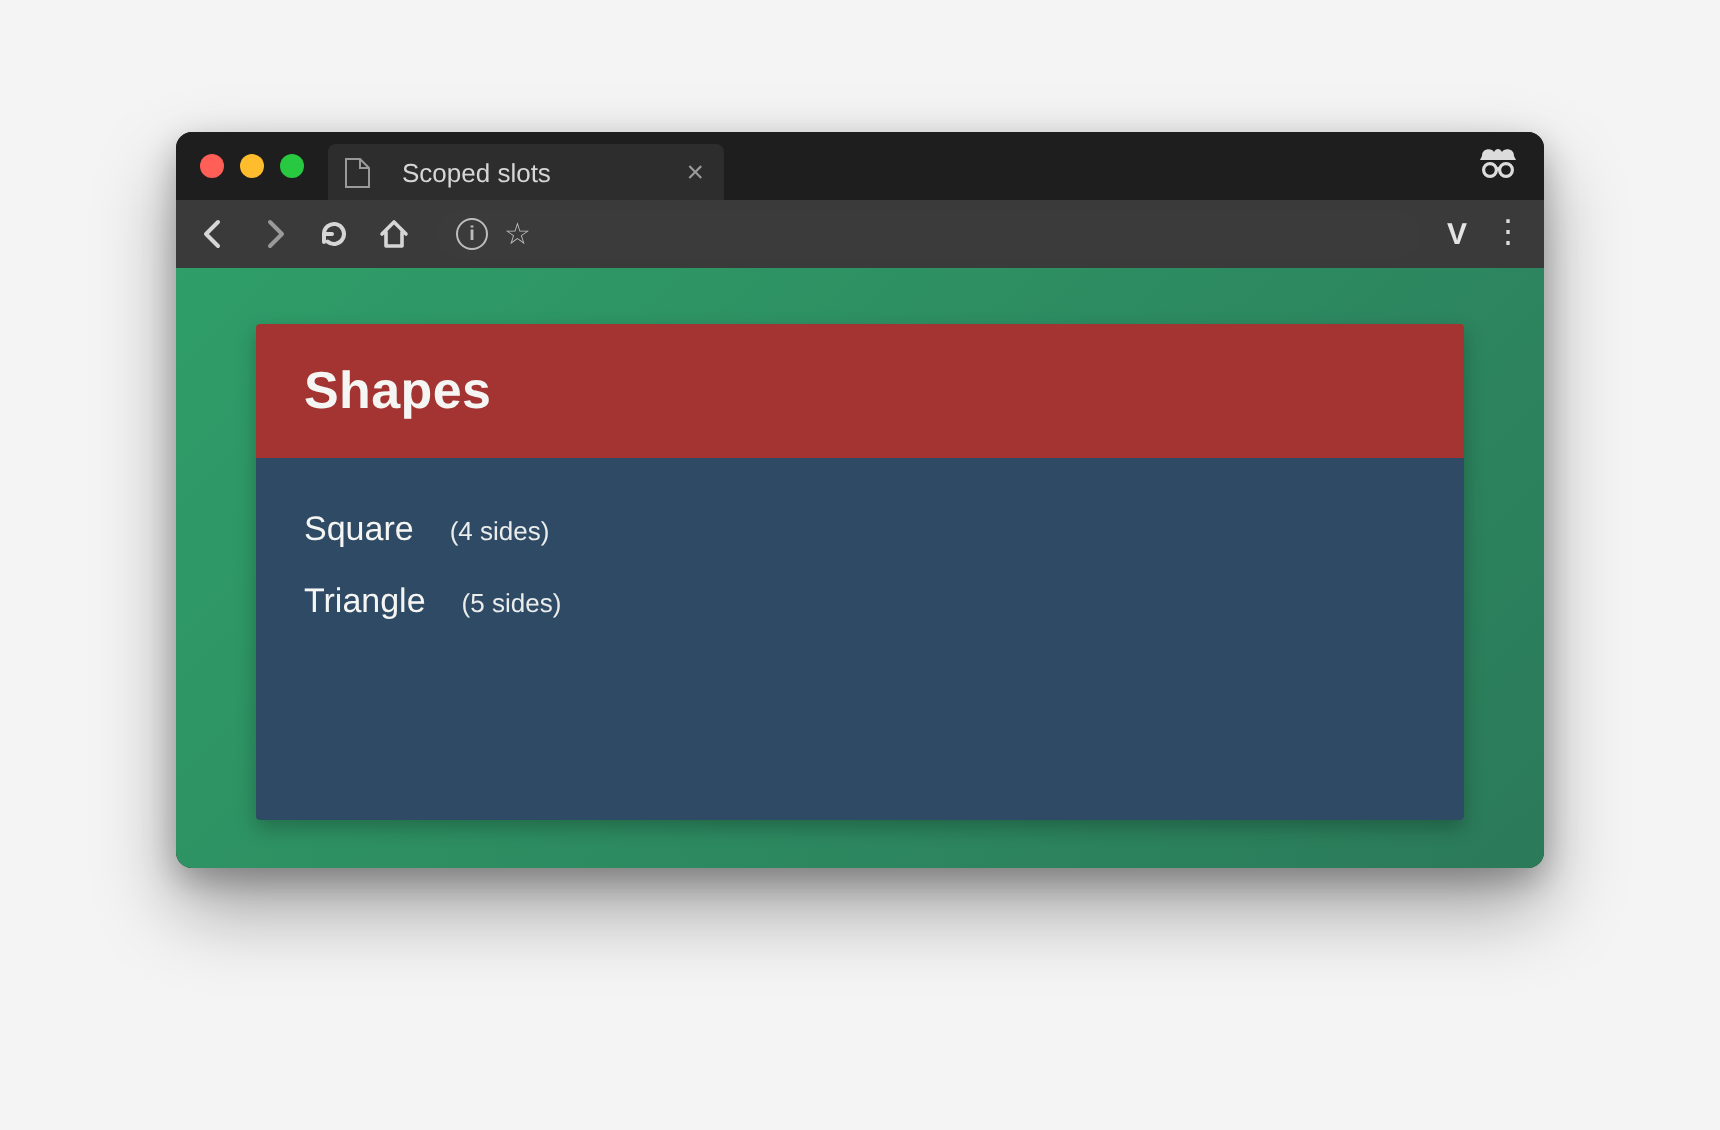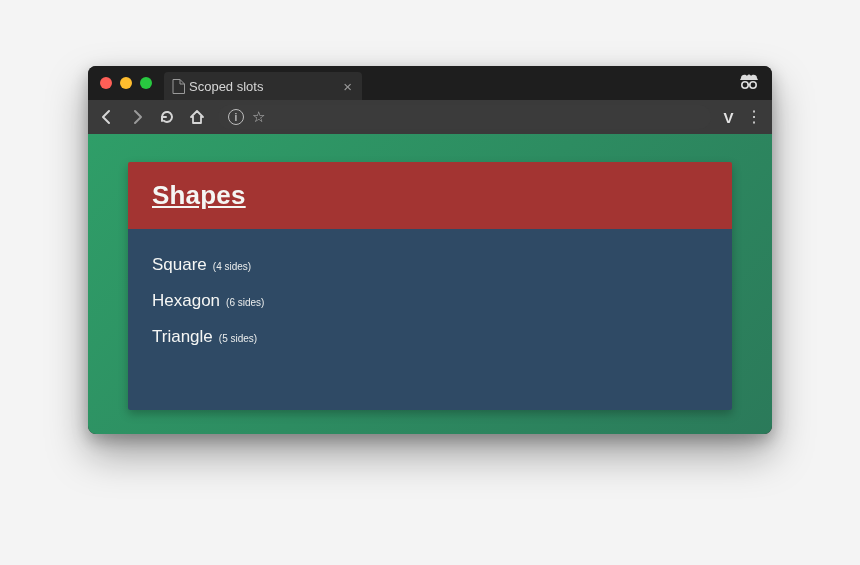--- a/index.html
+++ b/index.html
@@ -61,21 +61,21 @@
     padding-left: 4px;
     padding-right: 12px;
   }
   .light { width: 12px; height: 12px; border-radius: 50%; }
   .light.red { background: #ff5f57; }
   .light.yellow { background: #ffbd2e; }
   .light.green { background: #28c840; }
   .tab {
     display: flex;
     align-items: center;
-    gap: 4px;
+    gap: 16px;
     background: var(--chrome-tab);
     color: var(--chrome-text);
     height: 28px;
     padding: 0 10px 0 8px;
     border-radius: 4px 4px 0 0;
     font-size: 13px;
     min-width: 180px;
     position: relative;
   }
   .tab .file-icon {
@@ -152,43 +152,42 @@
     border-radius: 2px;
     overflow: hidden;
     display: flex;
     flex-direction: column;
     box-shadow: 0 4px 10px rgba(0,0,0,0.25);
   }
   .card-header {
     background: var(--card-red);
     color: var(--text-white);
     padding: 18px 24px;
-    text-decoration: underline;
   }
   .card-header h1 {
     margin: 0;
     font-size: 26px;
     font-weight: 800;
     letter-spacing: 0.2px;
   }
   .card-body {
     background: var(--card-blue);
     color: var(--text-white);
     padding: 18px 24px;
     flex: 1;
   }
   .shape-row {
     display: flex;
     align-items: baseline;
-    gap: 6px;
+    gap: 18px;
     padding: 8px 0;
     font-size: 17px;
   }
   .shape-name { font-weight: 500; }
-  .shape-sides { font-size: 10px; opacity: 0.95; }
+  .shape-sides { font-size: 13px; opacity: 0.95; }
 </style>
 </head>
 <body>
 
 <div class="stage">
   <div class="browser">
 
     <div class="tabstrip">
       <div class="traffic-lights">
         <div class="light red"></div>
@@ -254,24 +253,20 @@
       <div class="card">
         <div class="card-header">
           <h1>Shapes</h1>
         </div>
         <div class="card-body">
           <div class="shape-row">
             <span class="shape-name">Square</span>
             <span class="shape-sides">(4 sides)</span>
           </div>
           <div class="shape-row">
-            <span class="shape-name">Hexagon</span>
-            <span class="shape-sides">(6 sides)</span>
-          </div>
-          <div class="shape-row">
             <span class="shape-name">Triangle</span>
             <span class="shape-sides">(5 sides)</span>
           </div>
         </div>
       </div>
     </div>
 
   </div>
 </div>
 

